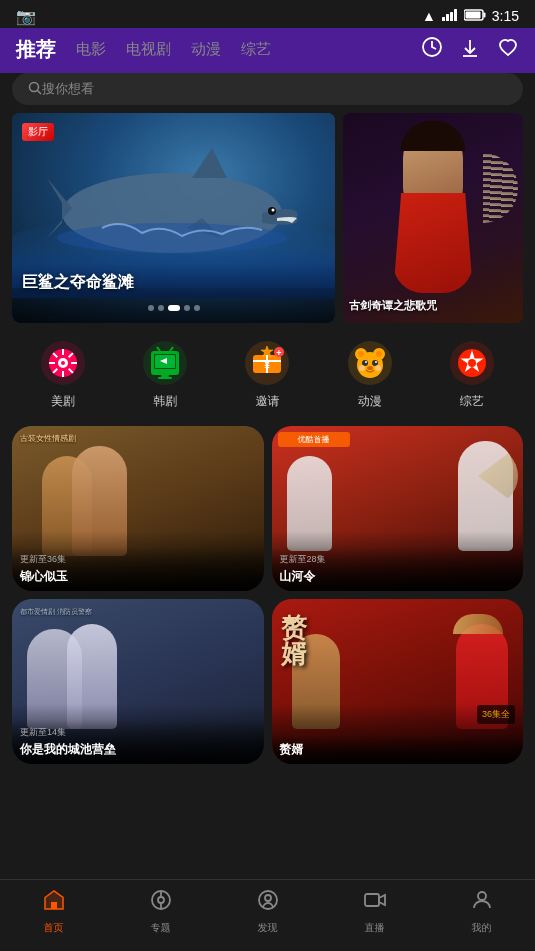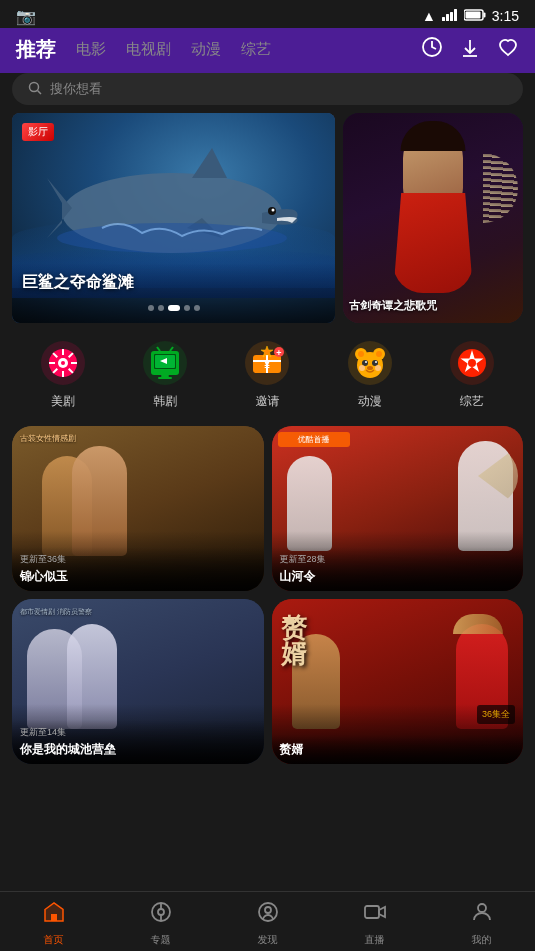--- a/index.html
+++ b/index.html
@@ -56,42 +56,41 @@
     }
 
     
     .search-bar {
       background: #2a2a2a;
       margin: 0 12px 8px;
       border-radius: 20px;
       padding: 7px 16px;
       display: flex;
       align-items: center;
-      gap: 8px;
       color: #888;
       font-size: 14px;
     }
 
     
     .hero-section {
       display: flex;
       padding: 0 12px;
       gap: 8px;
       height: 210px;
     }
     .hero-main {
       flex: 1.8;
       border-radius: 8px;
       overflow: hidden;
       position: relative;
       background: #2a3a5c;
     }
     .hero-side {
       flex: 1;
-      border-radius: 16px;
+      border-radius: 8px;
       overflow: hidden;
       position: relative;
       background: #1a2035;
     }
 
     
     .shark-bg {
       width: 100%;
       height: 100%;
       position: relative;
@@ -222,21 +221,21 @@
     .bottom-nav {
       position: absolute;
       bottom: 0;
       left: 0;
       right: 0;
       background: #1a1a1a;
       border-top: 1px solid #333;
       display: flex;
       justify-content: space-around;
       padding: 8px 0 12px;
-      height: 60px;
+      height: 72px;
     }
     .bottom-nav-item {
       display: flex;
       flex-direction: column;
       align-items: center;
       gap: 3px;
       cursor: pointer;
       flex: 1;
     }
     .bottom-nav-icon { font-size: 22px; color: #888; }

